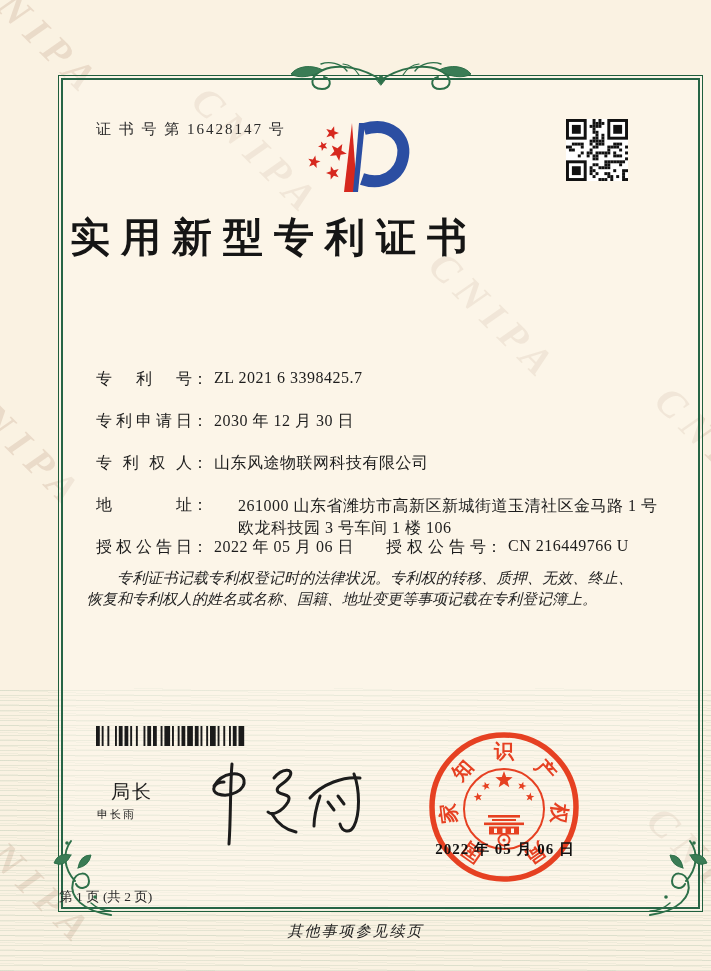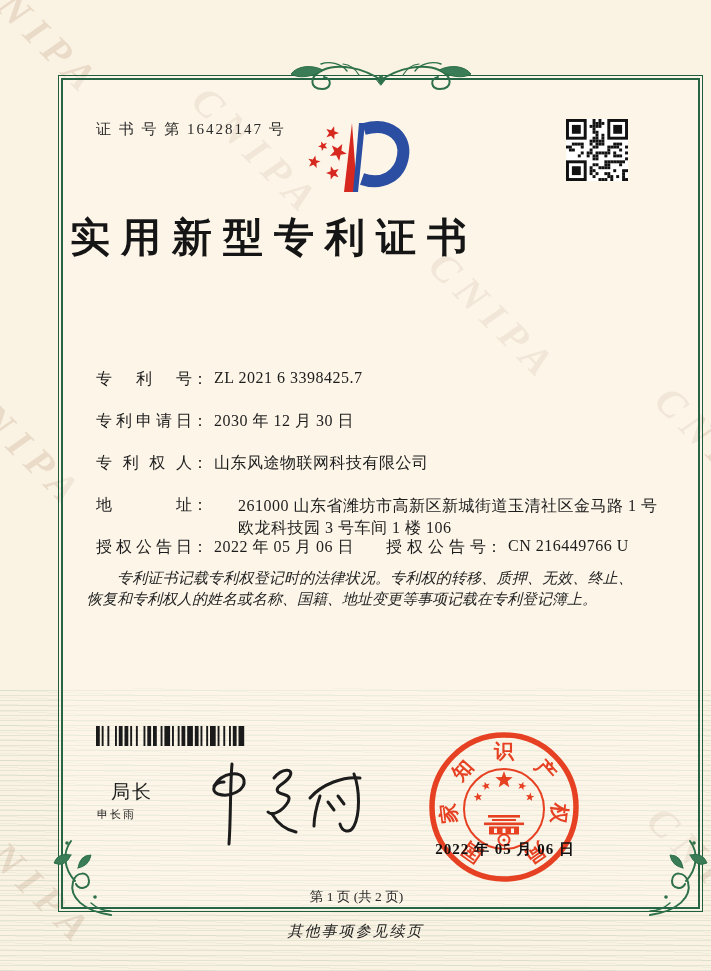--- a/index.html
+++ b/index.html
@@ -62,21 +62,21 @@
   .legal p{margin:0;text-indent:2em;}
   .barcode-box{left:37px;top:650px;width:196px;height:20px;}
   .sig-title{left:28px;top:703px;font-size:19px;letter-spacing:2px;margin-left:24px;}
   .sig-name{left:38px;top:731px;font-size:11px;letter-spacing:2px;}
   .sig-script{left:143px;top:680px;width:178px;height:96px;}
   .seal-box{left:367px;top:653px;width:156px;height:156px;}
   .seal-date{
     left:340px;top:764px;width:212px;text-align:center;
     font-size:15px;font-weight:600;color:#101010;letter-spacing:1px;z-index:3;
   }
-  .page-info{left:0;top:812px;width:595px;text-align:center;font-size:13.5px;color:#2a2a2a;}
+  .page-info{left:0;top:812px;width:595px;text-align:left;font-size:13.5px;color:#2a2a2a;}
   .footer-note{
     position:absolute;left:58px;top:922px;width:595px;z-index:2;
     text-align:center;font-size:15px;font-style:italic;color:#242424;letter-spacing:2px;
   }
   
   .orn{position:absolute;z-index:3;pointer-events:none;}
   .orn-top{left:50%;top:-16px;transform:translateX(-50%);}
   .orn-bl{left:-12px;bottom:-10px;}
   .orn-br{right:-12px;bottom:-10px;transform:scaleX(-1);}
   svg{display:block;}

